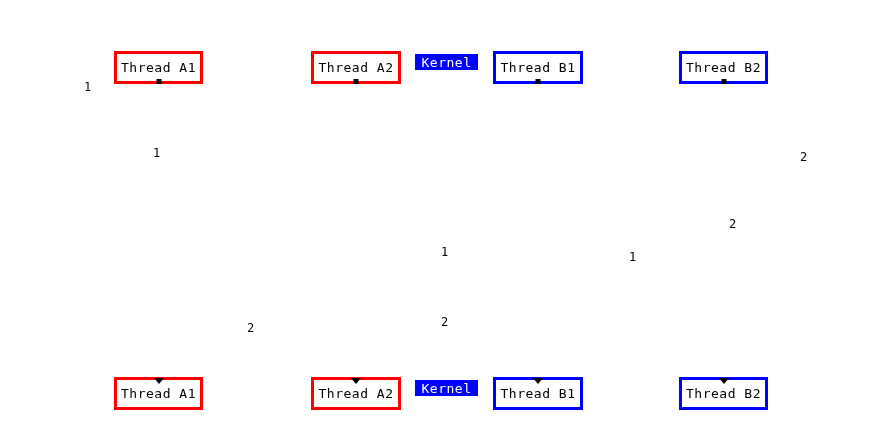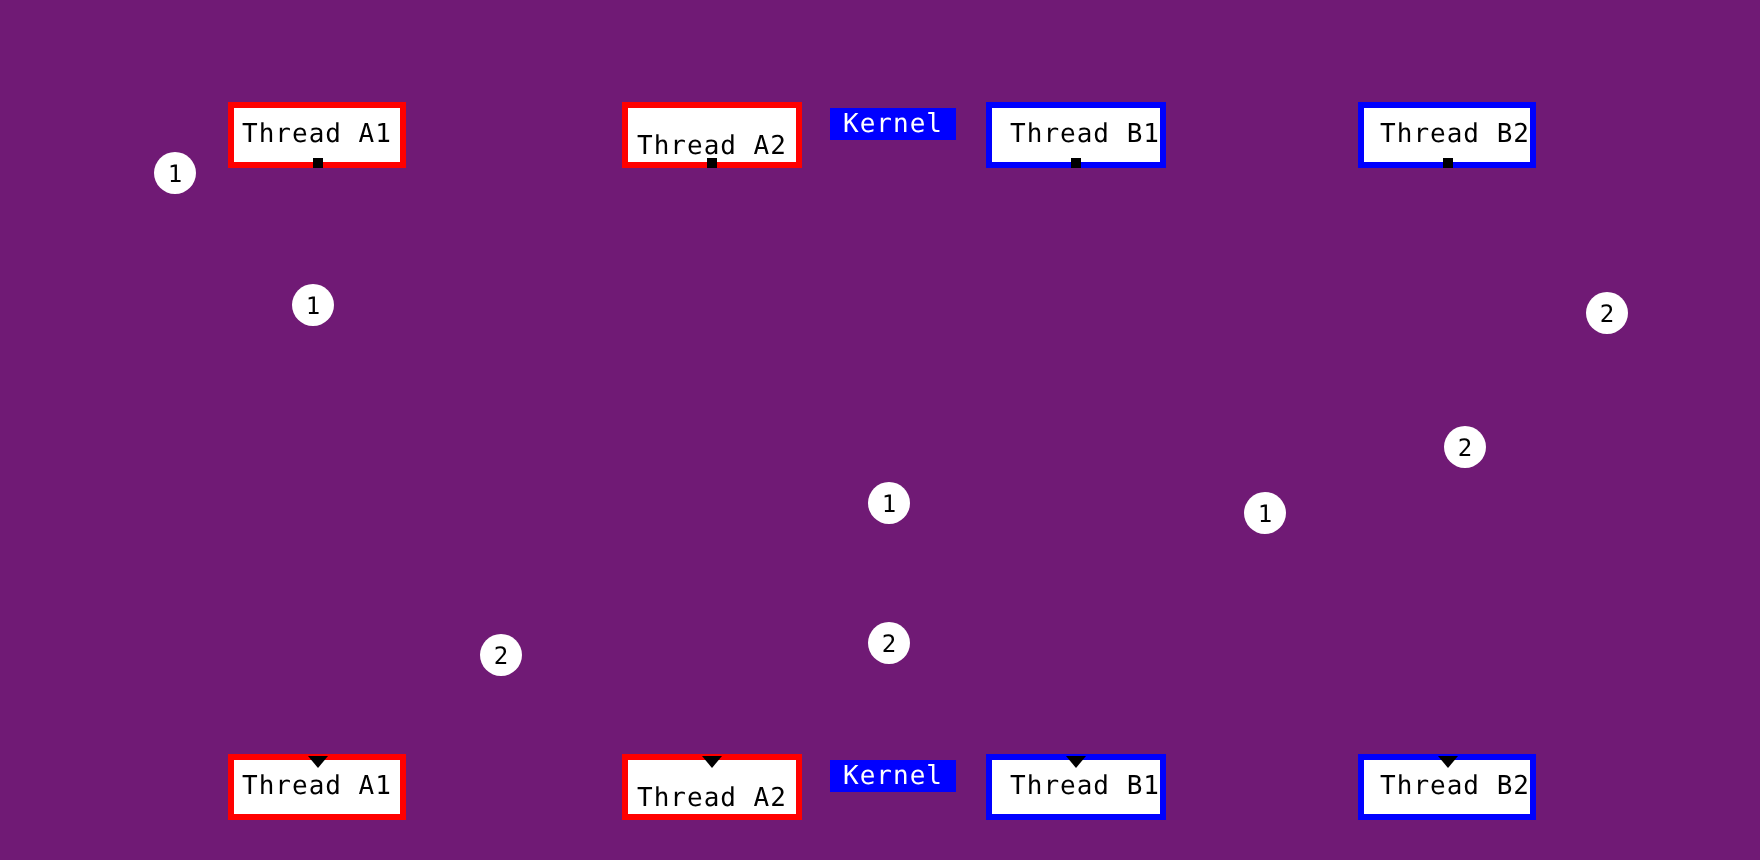--- a/index.html
+++ b/index.html
@@ -4,54 +4,54 @@
 <style>
   html, body {
     margin: 0;
     padding: 0;
     background: #000000;
   }
   .stage {
     position: relative;
     width: 880px;
     height: 430px;
-    background: #701a75;
+    background: #ffffff;
     font-family: "DejaVu Sans Mono", "Liberation Mono", monospace;
     overflow: hidden;
   }
   
   .actor-box {
     position: absolute;
     box-sizing: border-box;
     height: 33px;
     border: 3px solid;
     background: #ffffff;
     color: #000000;
     display: flex;
     align-items: center;
     justify-content: center;
     font-size: 13px;
     letter-spacing: 0.5px;
     white-space: nowrap;
   }
   .actor-box.red  { border-color: #ff0000; }
-  .actor-box.blue { border-color: #0000ff; justify-content: flex-end; }
+  .actor-box.blue { border-color: #0000ff; }
   .actor-box.kernel {
     border: none;
     background: #0000ff;
     color: #ffffff;
     height: 16px;
   }
   .row-top    { top: 51px; }
   .row-bottom { top: 377px; }
   .row-top.kernel    { top: 54px; }
   .row-bottom.kernel { top: 380px; }
 
   .pos-a1 { left: 114px; width: 89px; }
-  .pos-a2 { left: 311px; width: 90px; align-items: flex-end; }
+  .pos-a2 { left: 311px; width: 90px; }
   .pos-k  { left: 415px; width: 63px; }
   .pos-b1 { left: 493px; width: 90px; }
   .pos-b2 { left: 679px; width: 89px; }
 
   
   .stub {
     position: absolute;
     left: 50%;
     bottom: -3px;
     transform: translateX(-50%);

